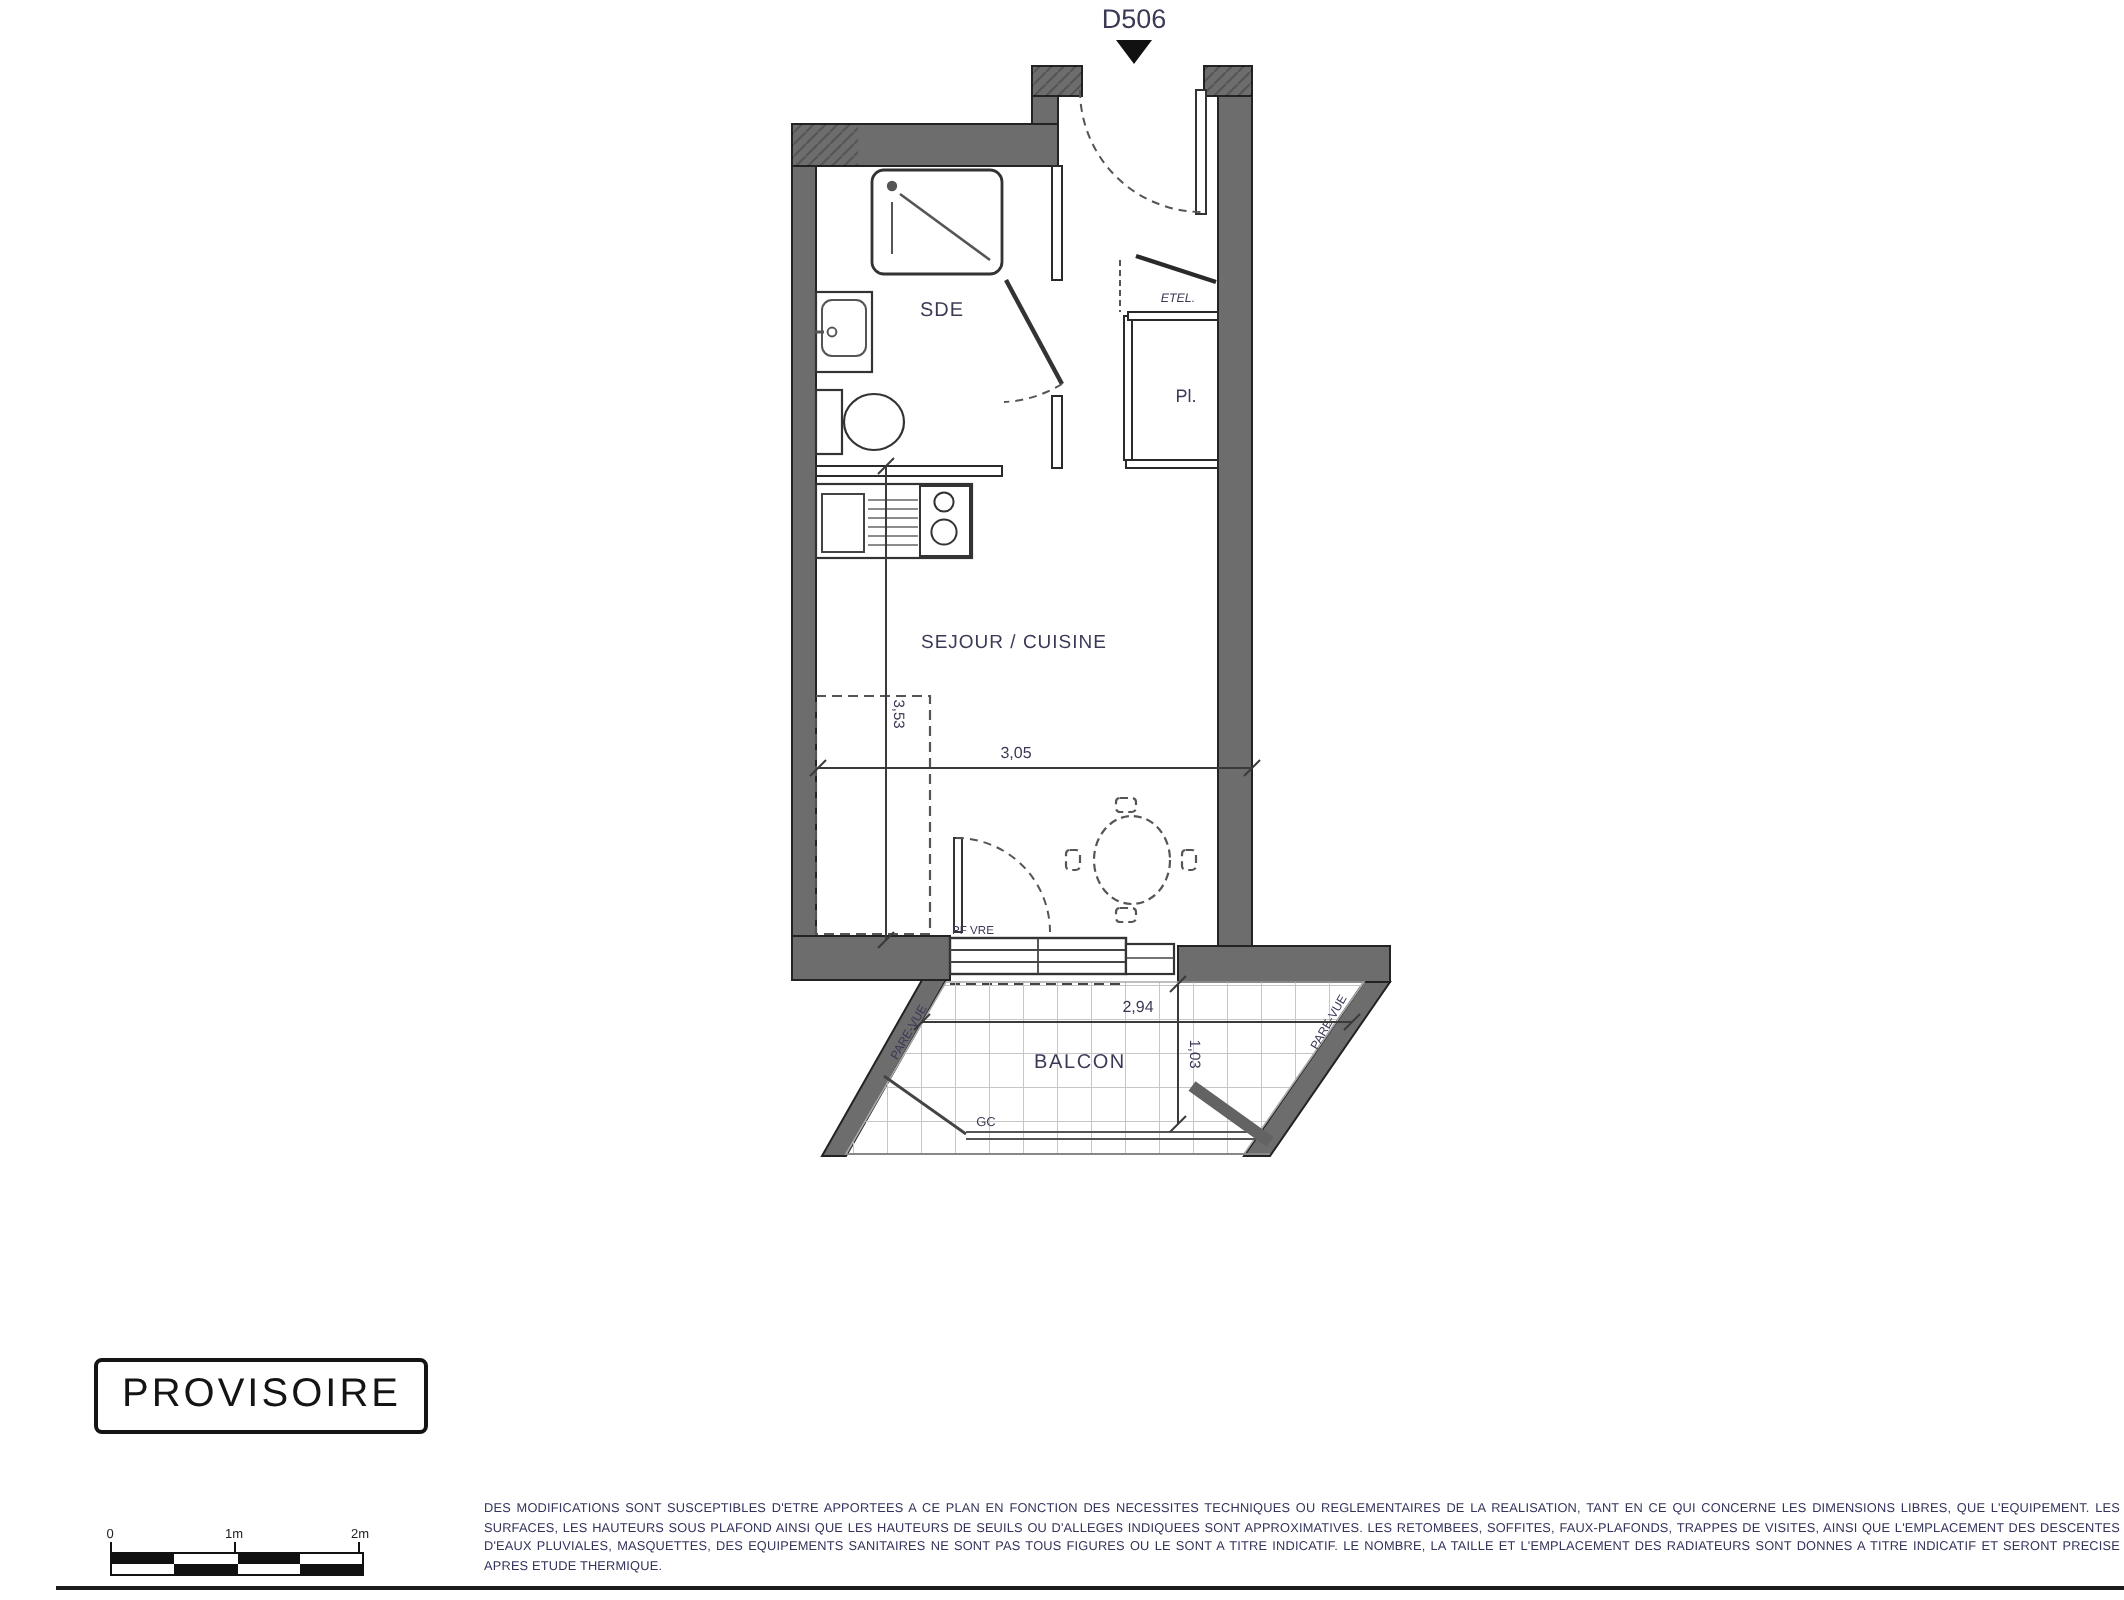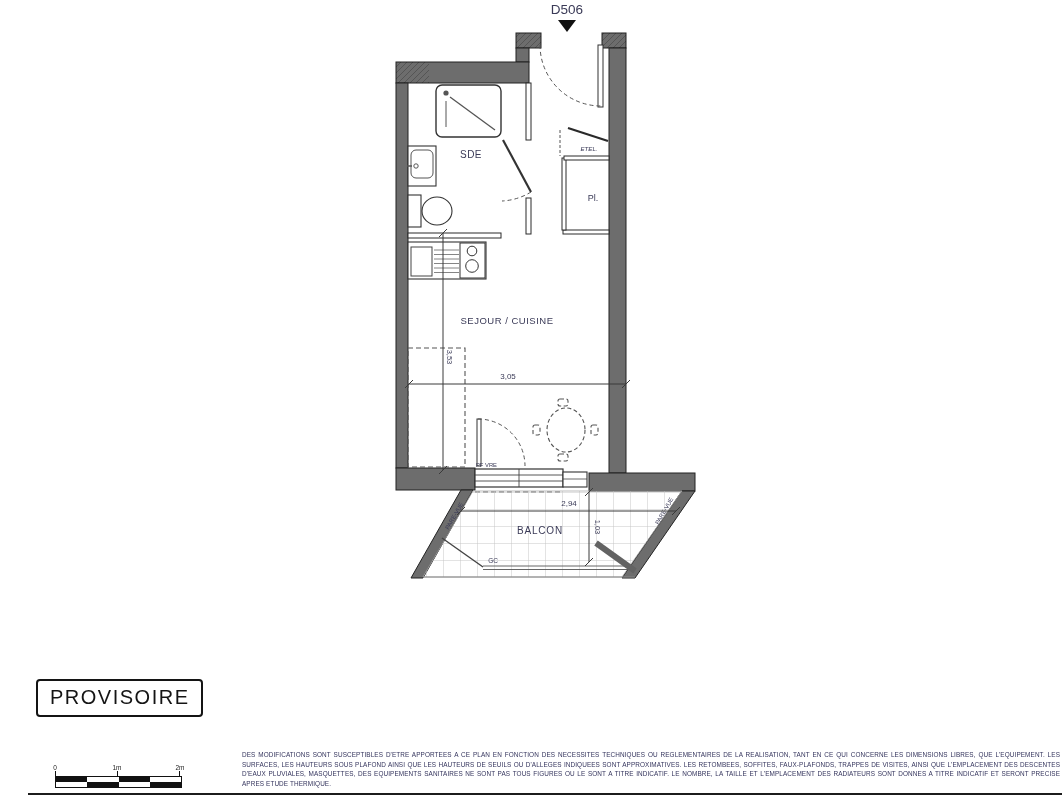--- a/index.html
+++ b/index.html
@@ -1,19 +1,19 @@
 <!DOCTYPE html>
 <html><head>
 <meta charset="utf-8">
 <style>
   html,body{margin:0;padding:0;background:#fff;}
   #page{position:relative;width:1062px;height:800px;background:#fff;overflow:hidden;
         font-family:"Liberation Sans",sans-serif;color:#33335a;padding-left:19px;}
   svg text{font-family:"Liberation Sans",sans-serif;fill:#3a3a57;}
-  .stamp{position:absolute;left:36px;top:679px;border:2.5px solid #141414;border-radius:4px;
+  .stamp{position:absolute;left:47px;top:679px;border:2.5px solid #141414;border-radius:4px;
          padding:5px 12px 6px 12px;font-size:20px;letter-spacing:1.5px;color:#141414;
          font-weight:500;background:#fff;}
   .disclaimer{position:absolute;left:242px;top:750px;width:818px;font-size:6.4px;
               line-height:9.6px;text-align:justify;color:#33335c;letter-spacing:0.1px;}
   .bottom-rule{position:absolute;left:28px;top:793px;width:1034px;border-top:2px solid #1c1c1c;}
   .scalebar{position:absolute;left:45px;top:764px;width:150px;height:28px;}
   .scalebar .lbl{position:absolute;top:0;font-size:6.5px;color:#222;transform:translateX(-50%);}
   .scalebar .tick{position:absolute;top:7px;width:1px;height:5px;background:#111;}
   .sb-box{position:absolute;left:10px;top:12px;width:125px;height:10px;border:1px solid #111;
           display:grid;grid-template-columns:repeat(4,1fr);grid-template-rows:1fr 1fr;}

